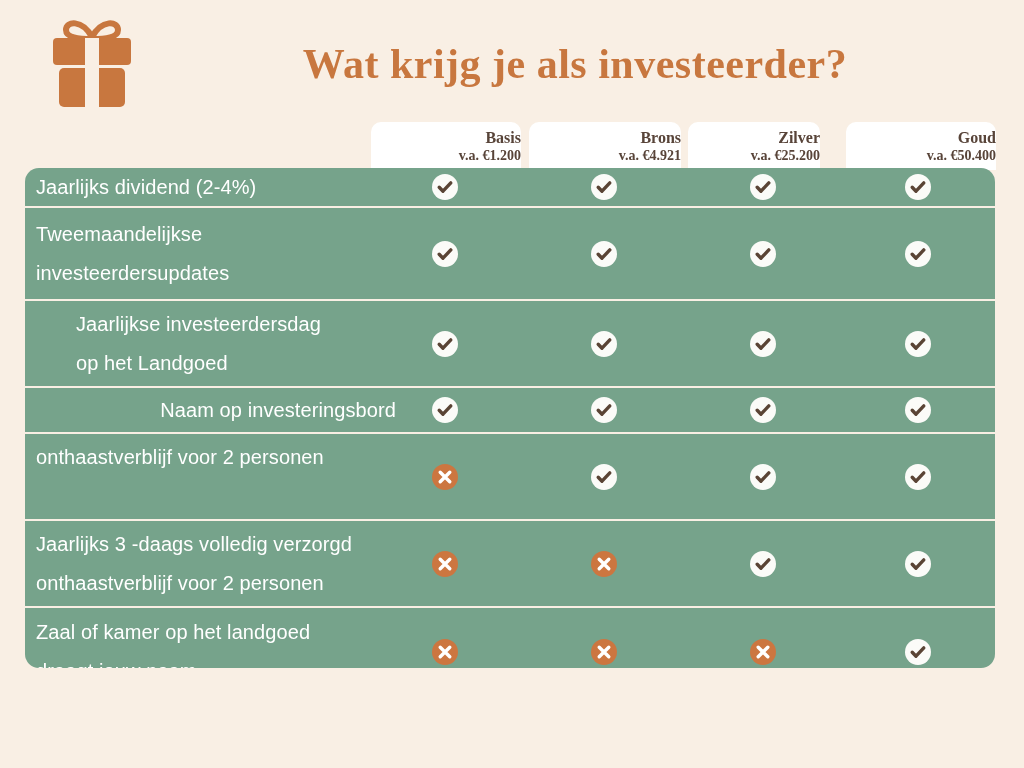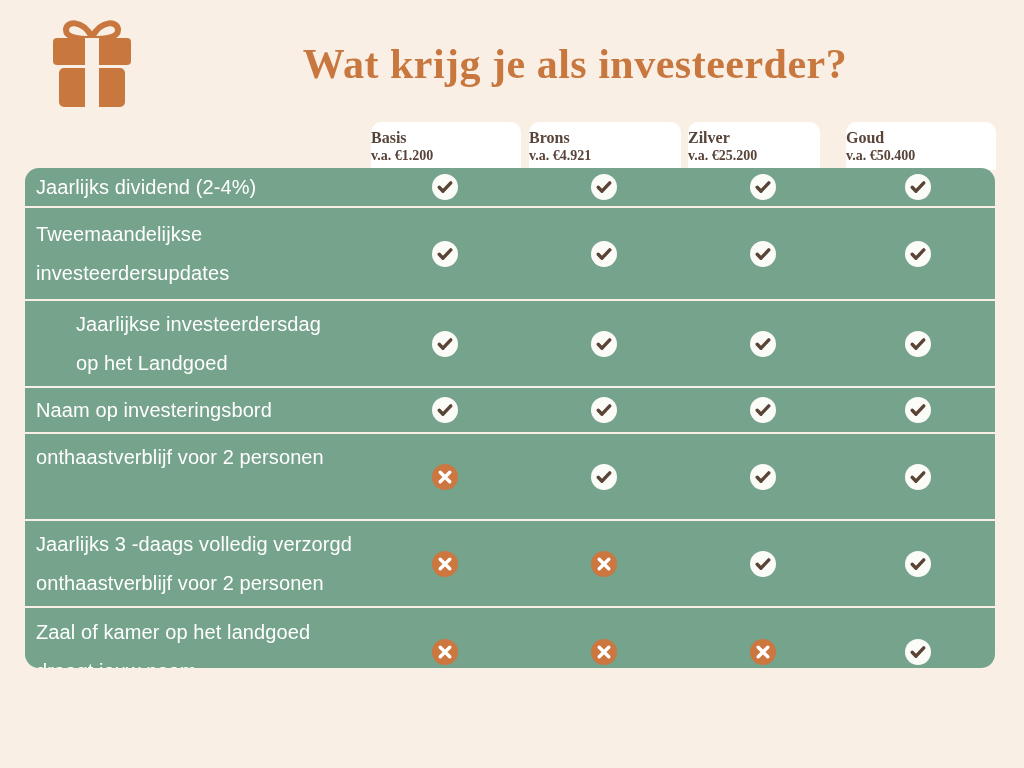--- a/index.html
+++ b/index.html
@@ -56,24 +56,25 @@
   }
 
   .col-card {
     position: absolute;
     top: 0;
     height: 48px;
     background: #FFFFFF;
     border-radius: 10px 10px 0 0;
     display: flex;
     flex-direction: column;
-    align-items: flex-start;
+    align-items: flex-end;
     justify-content: center;
     font-family: "Liberation Serif", serif;
     color: #584439;
+    padding-left: 30px;
   }
 
   .col-card .col-name {
     font-size: 16px;
     font-weight: bold;
     line-height: 19px;
   }
 
   .col-card .col-price {
     font-size: 14px;
@@ -287,21 +288,21 @@
       </div>
       <div class="cell-icon k3" style="top: 50%; transform: translateY(-13px);">
         <span class="mark yes">
           <svg viewBox="0 0 26 26">
             <path d="M7.2 13.3 L11 17.2 L18.8 8.9" fill="none" stroke="#5A4435" stroke-width="3.4" stroke-linecap="round" stroke-linejoin="round"></path>
           </svg>
         </span>
       </div>
     </div>
     <div class="table-row row-h1b">
-      <div class="row-label" style="top: 50%; transform: translateY(-19.5px);">
+      <div class="row-label" style="top: 50%; transform: translateY(-19.5px); text-align: right;">
         <span class="l2">Naam op investeringsbord</span>
       </div>
       <div class="cell-icon k0" style="top: 50%; transform: translateY(-13px);">
         <span class="mark yes">
           <svg viewBox="0 0 26 26">
             <path d="M7.2 13.3 L11 17.2 L18.8 8.9" fill="none" stroke="#5A4435" stroke-width="3.4" stroke-linecap="round" stroke-linejoin="round"></path>
           </svg>
         </span>
       </div>
       <div class="cell-icon k1" style="top: 50%; transform: translateY(-13px);">

